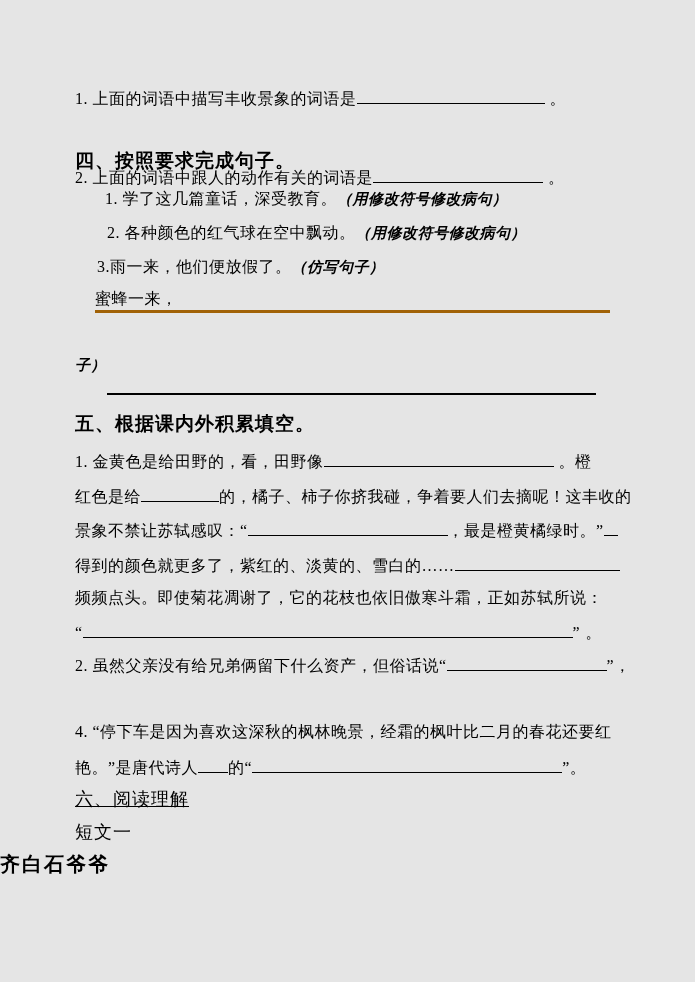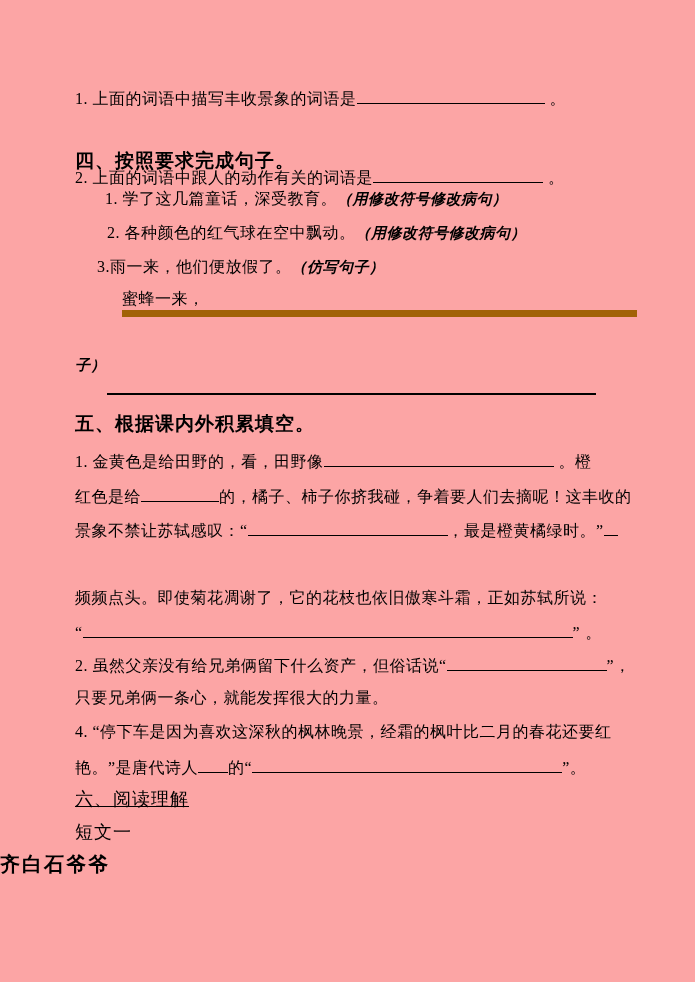--- a/index.html
+++ b/index.html
@@ -4,21 +4,21 @@
 <style>
   html,body{margin:0;padding:0;}
   body{
     width:695px;height:982px;
     background:#ffffff;
     font-family:"Liberation Serif","DejaVu Serif",serif;
     color:#000;
     position:relative;
     overflow:hidden;
   }
-  .page{position:absolute;inset:0;background:#fca5a5;}
+  .page{position:absolute;inset:0;background:#e5e5e5;}
   .ln{
     position:absolute;
     left:75px;
     white-space:nowrap;
     font-size:16px;
     letter-spacing:0.5px;
     line-height:22px;
   }
   .heading{
     font-weight:bold;
@@ -36,24 +36,23 @@
   }
   .blank{
     display:inline-block;
     border-bottom:1px solid #000;
     height:1.05em;
     vertical-align:baseline;
   }
   .blank.thick{border-bottom-width:2px;}
   .underlined-line{
     display:inline-block;
-    border-bottom:7px solid #a16207;
+    border-bottom:3px solid #a16207;
     width:515px;
     height:22px;
-    margin-left:27px;
   }
   .endmark{margin-left:5px;}
   .doc-title{
     position:absolute;
     left:0;width:100%;
     font-weight:bold;
     font-size:20px;
     letter-spacing:2px;
   }
   
@@ -115,32 +114,34 @@
   </div>
 
   <div class="ln p-l13">
     <span>红色是给</span><span class="blank" style="width:78px"></span><span>的，橘子、柿子你挤我碰，争着要人们去摘呢！这丰收的</span>
   </div>
 
   <div class="ln p-l14">
     <span>景象不禁让苏轼感叹：“</span><span class="blank" style="width:200px"></span><span>，最是橙黄橘绿时。”</span><span class="blank" style="width:14px"></span>
   </div>
 
+  <div class="ln p-l15">
+    <span>得到的颜色就更多了，紫红的、淡黄的、雪白的……</span><span class="blank" style="width:165px"></span>
+  </div>
 
   <div class="ln p-l16">频频点头。即使菊花凋谢了，它的花枝也依旧傲寒斗霜，正如苏轼所说：</div>
 
   <div class="ln p-l17">
     <span>“</span><span class="blank" style="width:490px"></span><span>”</span><span class="endmark">。</span>
   </div>
 
   <div class="ln p-l18">
     <span>2. 虽然父亲没有给兄弟俩留下什么资产，但俗话说“</span><span class="blank" style="width:160px"></span><span>”，</span>
   </div>
 
-  <div class="ln p-l19">只要兄弟俩一条心，就能发挥很大的力量。</div>
 
   <div class="ln p-l20">4. “停下车是因为喜欢这深秋的枫林晚景，经霜的枫叶比二月的春花还要红</div>
 
   <div class="ln p-l21">
     <span>艳。”是唐代诗人</span><span class="blank" style="width:30px"></span><span>的“</span><span class="blank" style="width:310px"></span><span>”。</span>
   </div>
 
   <div class="ln subheading p-h6">六、阅读理解</div>
 
   <div class="ln subheading p-l23">短文一</div>

